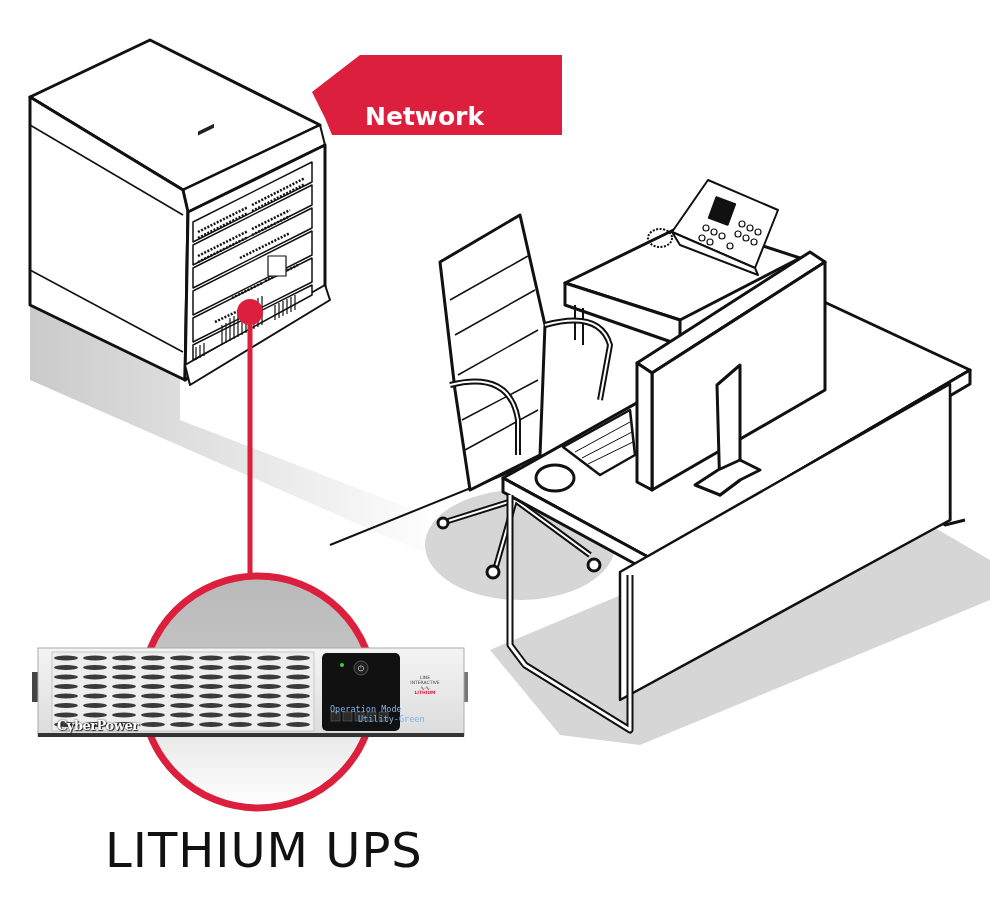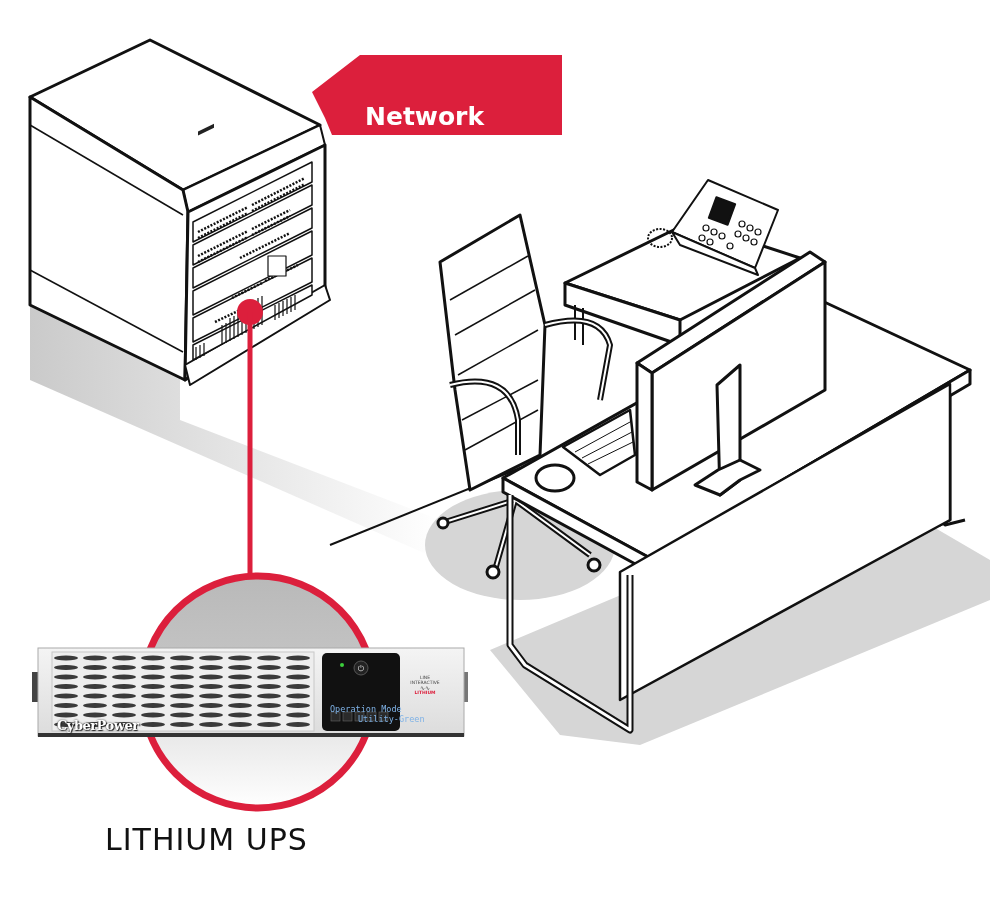--- a/index.html
+++ b/index.html
@@ -1,19 +1,19 @@
 <!DOCTYPE html>
 <html><head>
 <meta charset="utf-8">
 <style>
   html, body { margin:0; padding:0; background:#ffffff; }
   body { width:1000px; height:906px; position:relative; overflow:hidden; font-family:"Liberation Sans", sans-serif; }
   #scene { position:absolute; left:0; top:0; width:1000px; height:906px; }
   .callout-text { position:absolute; color:#ffffff; font-weight:bold; font-family:"DejaVu Sans", sans-serif; font-size:25px; line-height:30px;margin-top:40px; }
-  .ups-title { position:absolute; left:105px; top:822px; font-family:"DejaVu Sans", sans-serif; font-size:30px; letter-spacing:1px; color:#111; font-weight:normal; }
+  .ups-title { position:absolute; left:105px; top:822px; font-family:"DejaVu Sans", sans-serif; font-size:48px; letter-spacing:1px; color:#111; font-weight:normal; }
   .lcd-line { position:absolute; font-family:"DejaVu Sans Mono", monospace; font-size:8.5px; color:#7fb2e6; white-space:pre;margin-top:20px; }
   .brand { position:absolute; font-family:"DejaVu Serif", serif; font-weight:bold; font-size:13px; color:#fff; text-shadow:0 0 2px #222, 1px 1px 1px #222; letter-spacing:-0.5px;margin-top:38px; }
   .tiny { position:absolute; font-family:"DejaVu Sans", sans-serif; font-size:4.5px; color:#444; text-align:center; width:50px; line-height:5px; }
 </style>
 </head>
 <body>
 
 <svg id="scene" viewBox="0 0 1000 906" xmlns="http://www.w3.org/2000/svg">
   <defs>
     <linearGradient id="wallShade" x1="0" y1="0" x2="1" y2="0">

